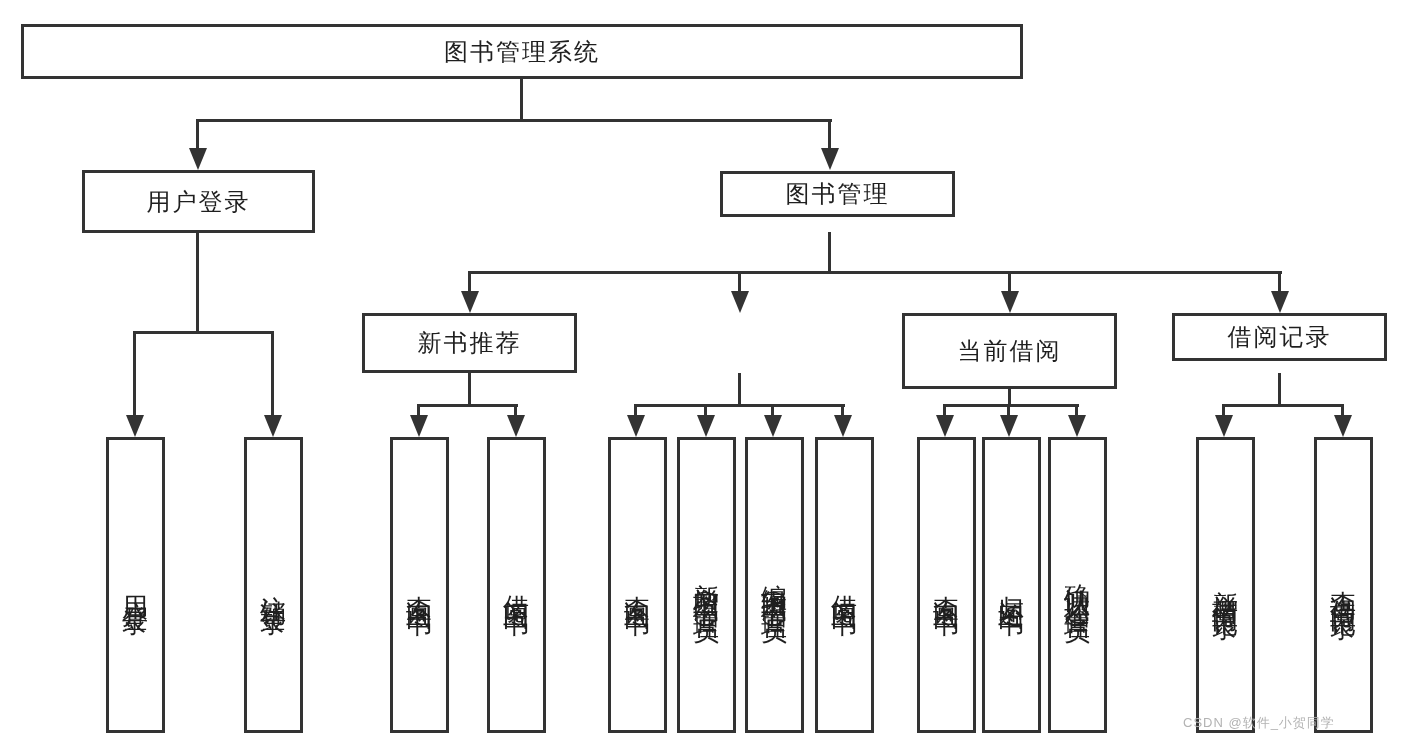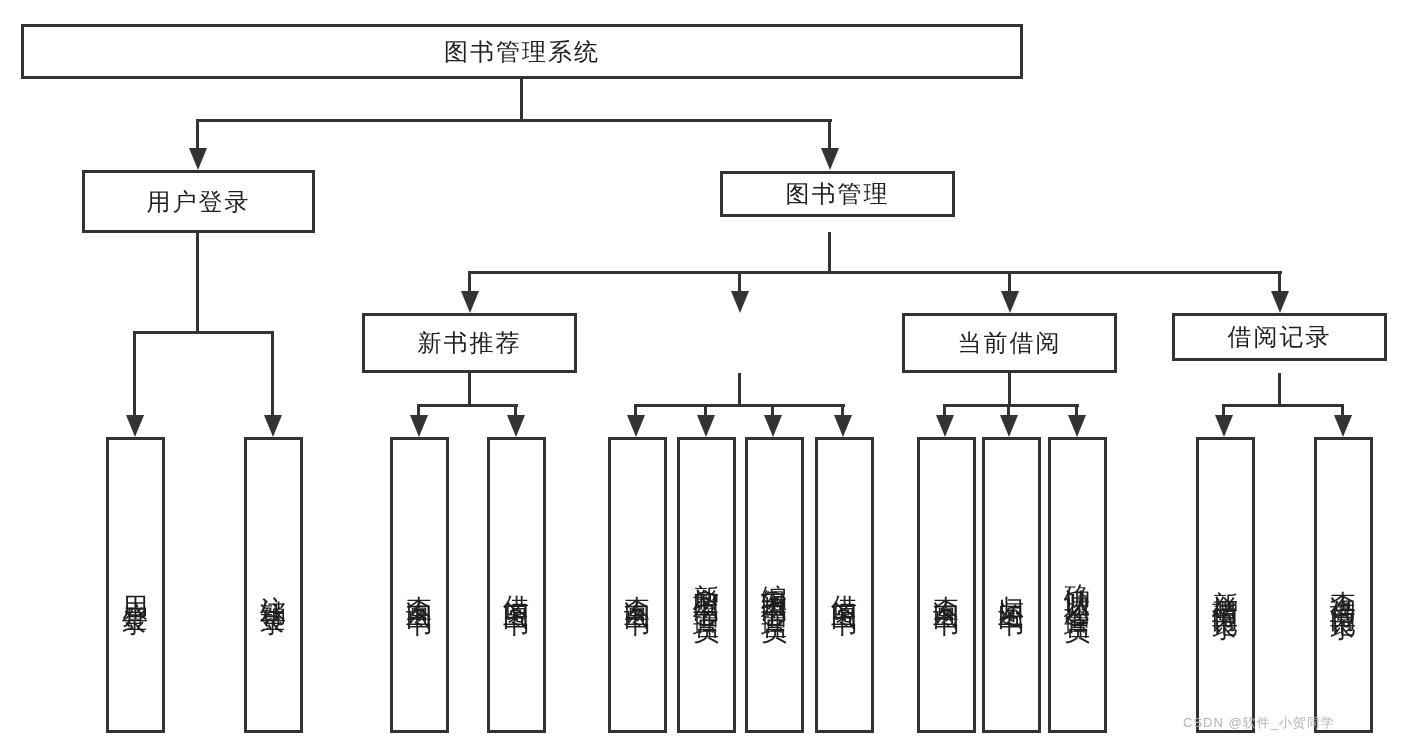--- a/index.html
+++ b/index.html
@@ -59,21 +59,21 @@
     z-index: 10;
     white-space: nowrap;
   }
 
   
   #b-root { left: 21px;  top: 24px;  width: 1002px; height: 55px; }
   #b-ul   { left: 82px;  top: 170px; width: 233px;  height: 63px; }
   #b-bm   { left: 720px; top: 171px; width: 235px;  height: 46px; }
   #b-nb   { left: 362px; top: 313px; width: 215px;  height: 60px; }
   #b-bb   { left: 632px; top: 313px; width: 215px;  height: 60px; }
-  #b-cb   { left: 902px; top: 313px; width: 215px;  height: 60px; }
+  #b-cb   { left: 902px; top: 313px; width: 215px;  height: 76px; }
   #b-br   { left: 1172px;top: 313px; width: 215px;  height: 48px; }
 
   .leaf { top: 437px; width: 59px; height: 296px; }
   #l1  { left: 106px; }  #l2  { left: 244px; }
   #l3  { left: 390px; }  #l4  { left: 487px; }
   #l5  { left: 608px; }  #l6  { left: 677px; }
   #l7  { left: 745px; }  #l8  { left: 815px; }
   #l9  { left: 917px; }  #l10 { left: 982px; }
   #l11 { left: 1048px; } #l12 { left: 1196px; }
   #l13 { left: 1314px; }

